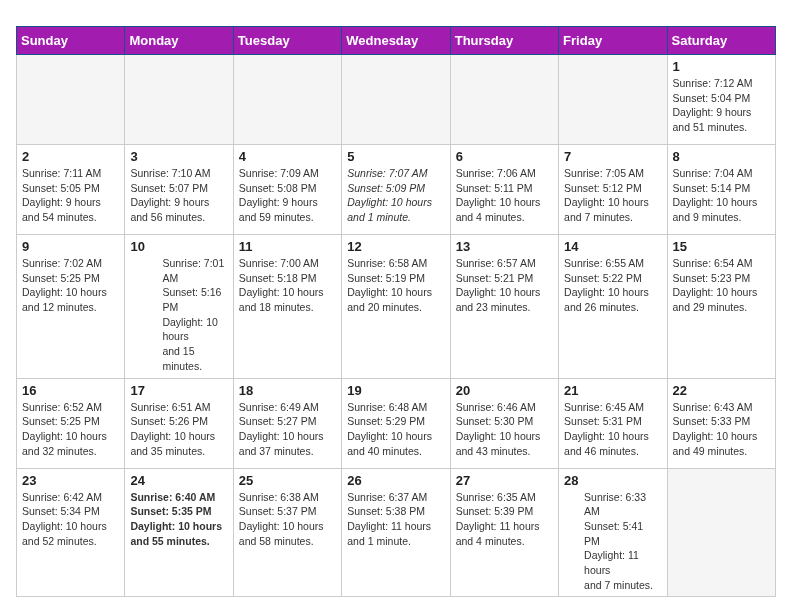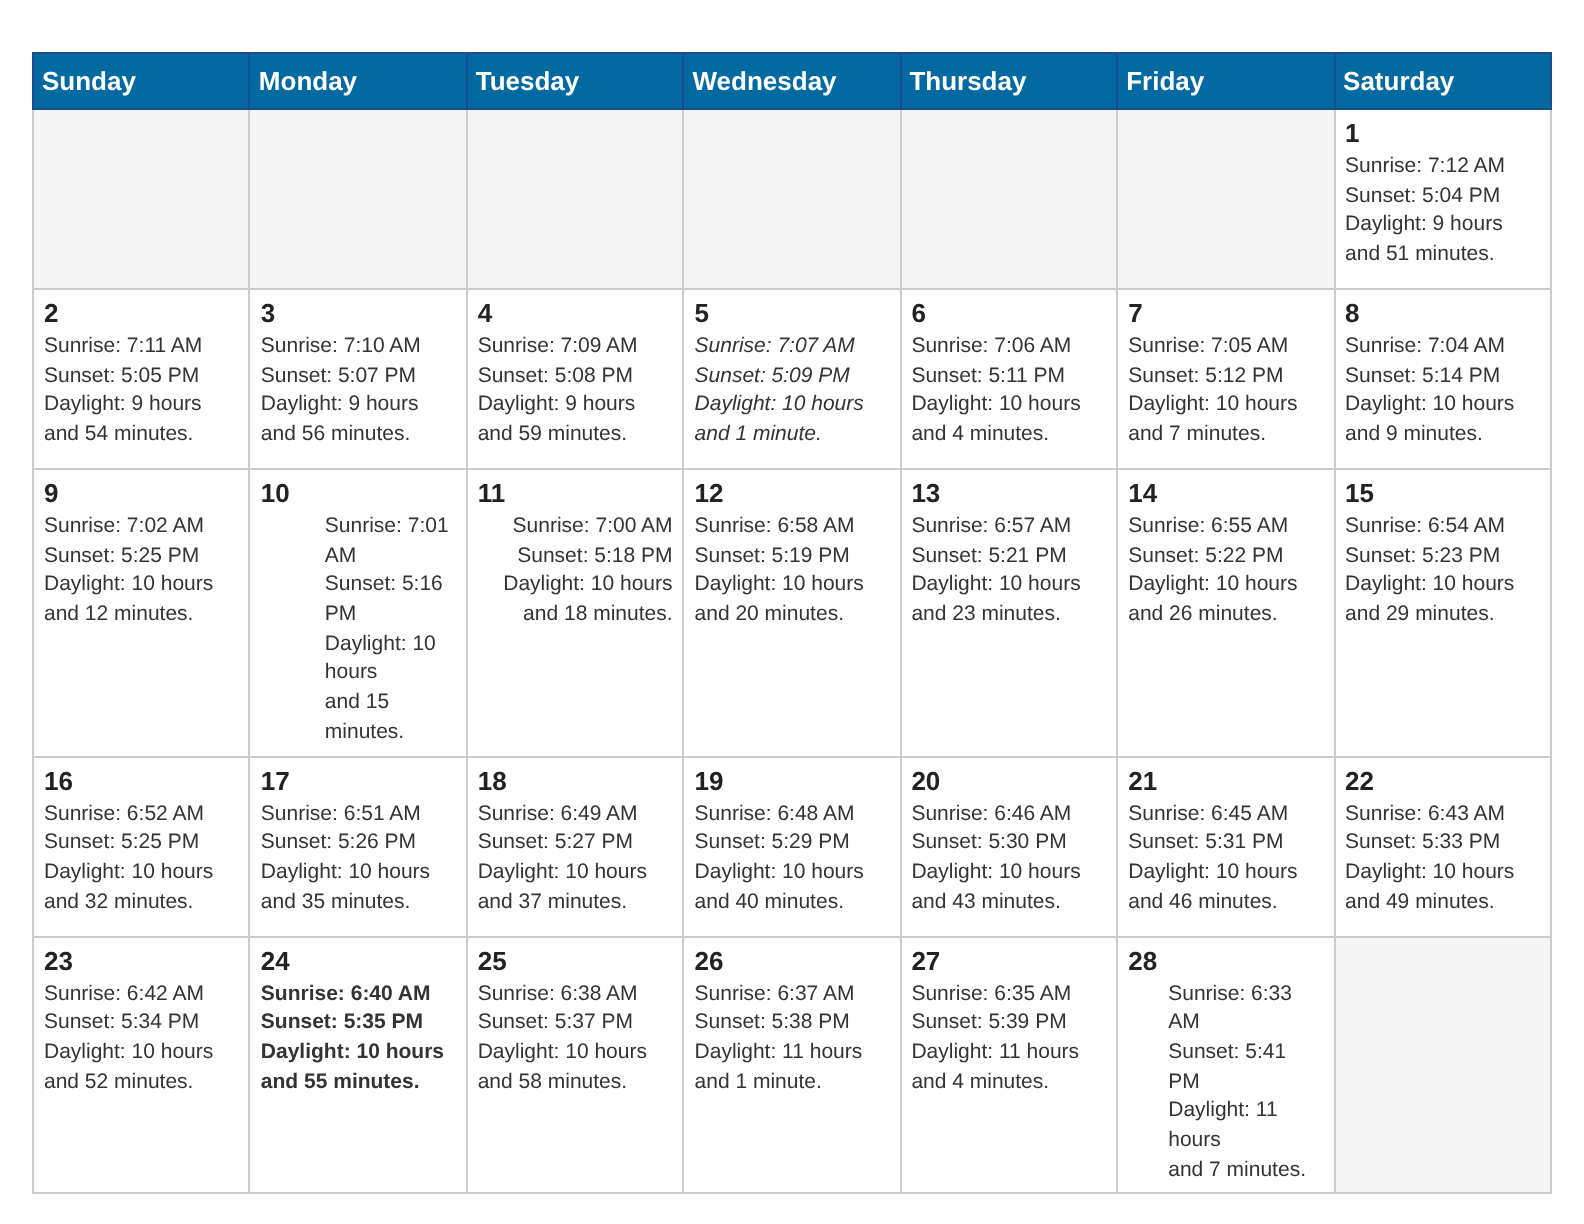--- a/index.html
+++ b/index.html
@@ -43,21 +43,21 @@
     .location {
       font-size: 14px;
       color: #555;
     }
     .calendar {
       width: 100%;
       border-collapse: collapse;
       table-layout: fixed;
     }
     .calendar th {
-      background: #0369a1;
+      background: #a21caf;
       color: #fff;
       font-size: 13px;
       font-weight: bold;
       padding: 6px 4px;
       text-align: left;
       border: 1px solid #1a4e8a;
     }
     .calendar td {
       border: 1px solid #ccc;
       vertical-align: top;
@@ -178,21 +178,21 @@
         </td>
         <td>
           <span class="day-num">10</span>
           <div class="day-info" style="white-space: pre-line; margin-left: 32px;">Sunrise: 7:01 AM
 Sunset: 5:16 PM
 Daylight: 10 hours
 and 15 minutes.</div>
         </td>
         <td>
           <span class="day-num">11</span>
-          <div class="day-info" style="white-space: pre-line; text-align: right;">Sunrise: 7:00 AM
+          <div class="day-info" style="white-space: pre-line;">Sunrise: 7:00 AM
 Sunset: 5:18 PM
 Daylight: 10 hours
 and 18 minutes.</div>
         </td>
         <td>
           <span class="day-num">12</span>
           <div class="day-info" style="white-space: pre-line;">Sunrise: 6:58 AM
 Sunset: 5:19 PM
 Daylight: 10 hours
 and 20 minutes.</div>

